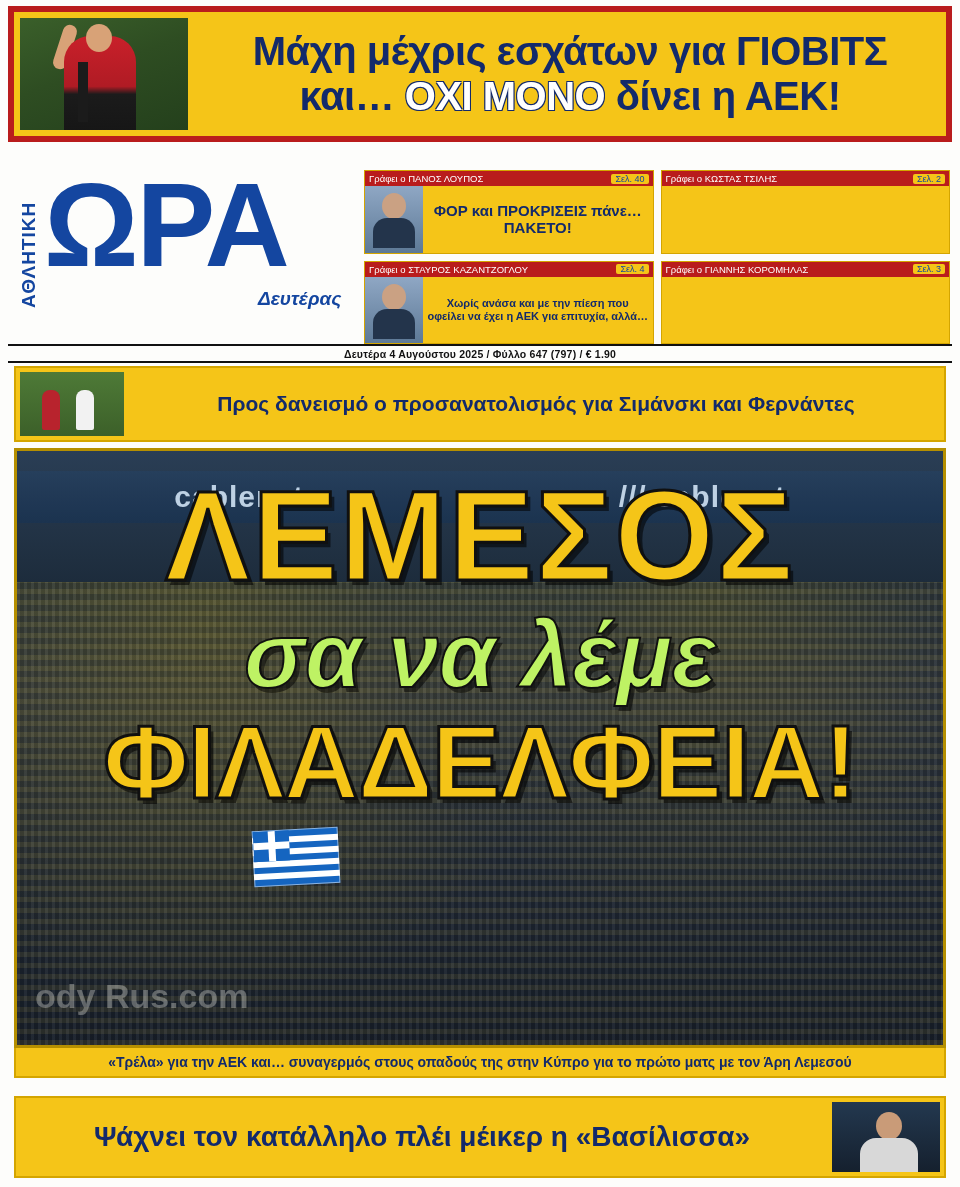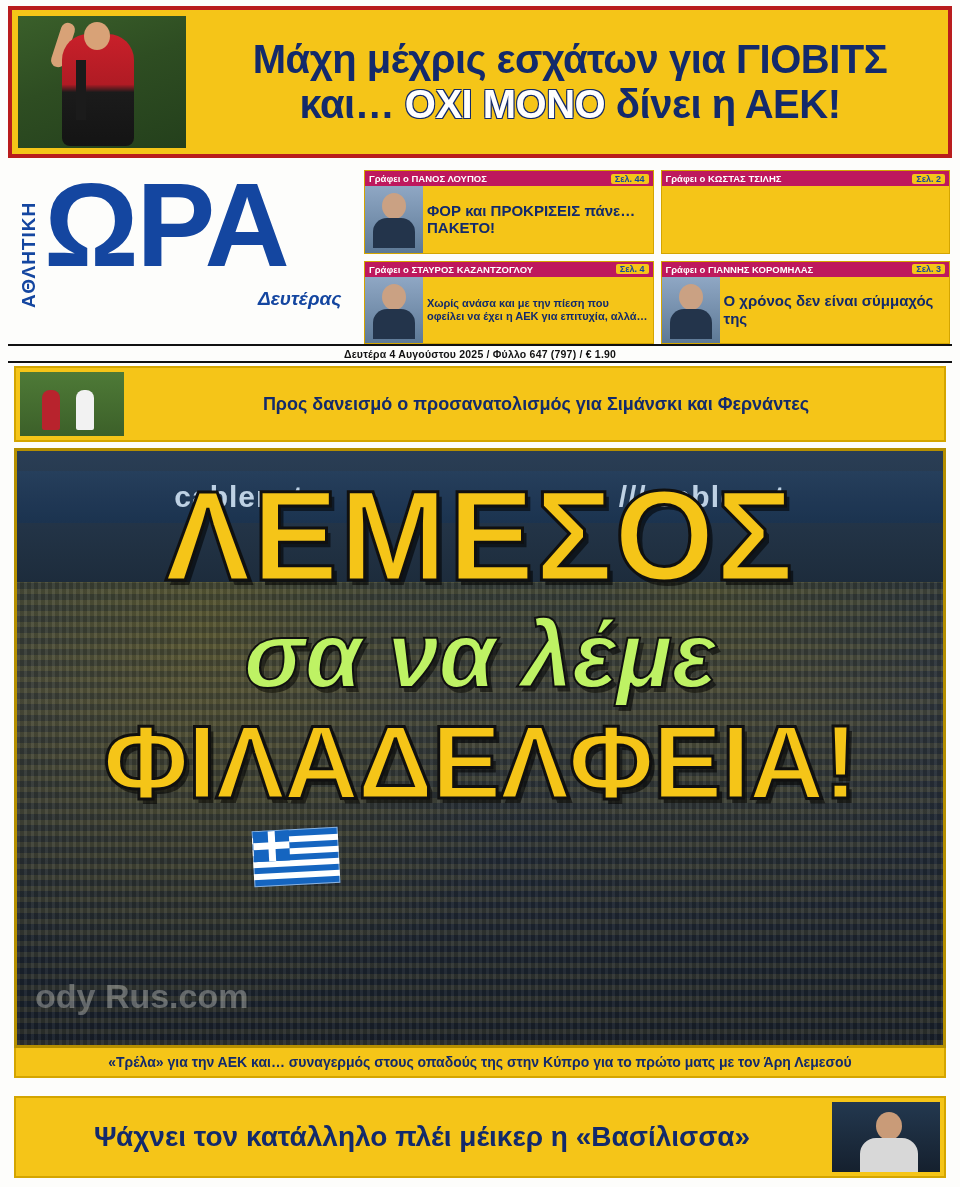--- a/index.html
+++ b/index.html
@@ -18,23 +18,23 @@
     position: relative;
     width: 960px;
     height: 1187px;
     background: #fdfdfb;
   }
 
   
   .top-banner {
     position: absolute;
     left: 8px; top: 6px;
-    width: 944px; height: 152px;
+    width: 944px; height: 136px;
     background: #f5c518;
-    border: 4px solid #b91c1c;
+    border: 6px solid #b91c1c;
     box-sizing: border-box;
     display: flex;
     align-items: stretch;
   }
   .top-photo {
     width: 168px;
     margin: 6px;
     background: linear-gradient(160deg,#3a5f2a 0%, #2e4d22 45%, #24401c 100%);
     position: relative;
     overflow: hidden;
@@ -185,24 +185,24 @@
   }
   .cbox {
     background: #f5c518;
     border: 1.5px solid #d4a500;
     display: flex;
     flex-direction: column;
     overflow: hidden;
     position: relative;
   }
   .cbox-head {
-    background: #be185d;
+    background: #b91c1c;
     color: #ffffff;
     font-size: 9.5px;
-    font-weight: bold;
+    font-weight: normal;
     padding: 2px 4px;
     display: flex;
     justify-content: space-between;
     align-items: center;
   }
   .cbox-head .sel {
     background: #f5c518;
     color: #1446a0;
     padding: 0 4px;
     font-size: 9px;
@@ -234,20 +234,21 @@
     background: #23344b;
     border-radius: 14px 14px 0 0;
   }
   .cbox-text {
     flex: 1 1 auto;
     padding: 2px 4px;
     font-size: 11px;
     line-height: 1.18;
     font-weight: bold;
     color: #132a6b;
+    text-align: center;
     display: flex;
     align-items: center;
     justify-content: center;
   }
   .cbox-text.big { font-size: 15px; }
   .dateline {
     position: absolute;
     left: 8px; top: 348px;
     width: 944px;
     text-align: center;
@@ -290,21 +291,21 @@
   }
   .sub-photo .p1 { left: 22px; background: #b8232d; }
   .sub-photo .p2 { left: 56px; background: #f2f2f2; }
   .sub-text {
     flex: 1 1 auto;
     display: flex;
     align-items: center;
     justify-content: center;
     text-align: right;
     padding: 16px 8px;
-    font-size: 18px;
+    font-size: 21px;
     font-weight: bold;
     color: #132a6b;
   }
 
   
   .main-photo {
     position: absolute;
     left: 14px; top: 448px;
     width: 932px; height: 600px;
     border: 3px solid #b58f00;
@@ -514,21 +515,21 @@
       <div class="vert-athlitiki">ΑΘΛΗΤΙΚΗ</div>
       <div class="ora-logo">ΩΡΑ</div>
       <div class="deyteras">Δευτέρας</div>
     </div>
 
     <div class="boxes-col">
 
       <div class="cbox">
         <div class="cbox-head">
           <span>Γράφει ο ΠΑΝΟΣ ΛΟΥΠΟΣ</span>
-          <span class="sel">Σελ. 44</span>
+          <span class="sel">Σελ. 40</span>
         </div>
         <div class="cbox-body">
           <div class="cbox-photo">
             <div class="h"></div>
             <div class="b"></div>
           </div>
           <div class="cbox-text big">ΦΟΡ και ΠΡΟΚΡΙΣΕΙΣ πάνε… ΠΑΚΕΤΟ!</div>
         </div>
       </div>
 
@@ -551,27 +552,20 @@
           </div>
           <div class="cbox-text">Χωρίς ανάσα και με την πίεση που οφείλει να έχει η ΑΕΚ για επιτυχία, αλλά…</div>
         </div>
       </div>
 
       <div class="cbox">
         <div class="cbox-head">
           <span>Γράφει ο ΓΙΑΝΝΗΣ ΚΟΡΟΜΗΛΑΣ</span>
           <span class="sel">Σελ. 3</span>
         </div>
-        <div class="cbox-body">
-          <div class="cbox-photo">
-            <div class="h"></div>
-            <div class="b"></div>
-          </div>
-          <div class="cbox-text big">Ο χρόνος δεν είναι σύμμαχός της</div>
-        </div>
       </div>
 
     </div>
   </div>
 
   <div class="rule" style="top: 344px;"></div>
   <div class="dateline">Δευτέρα 4 Αυγούστου 2025 / Φύλλο 647 (797) / € 1.90</div>
   <div class="rule" style="top: 361px;"></div>
 
   <div class="sub-banner">

